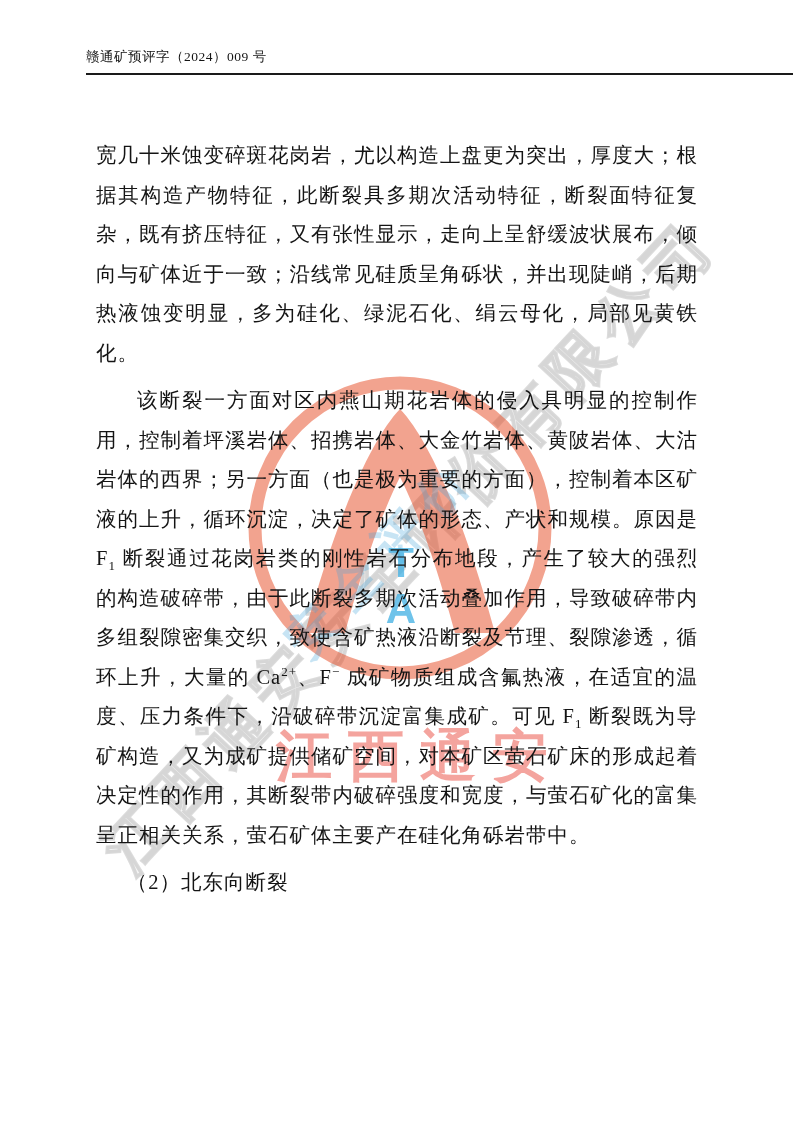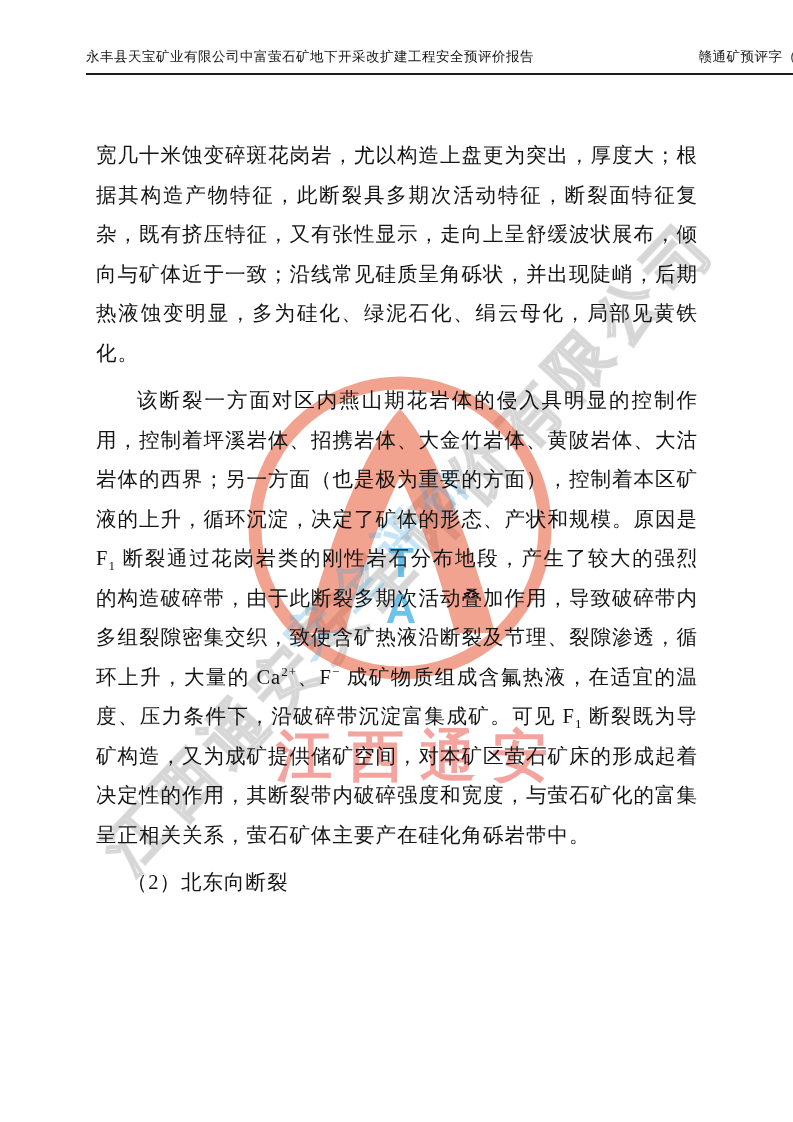--- a/index.html
+++ b/index.html
@@ -82,21 +82,20 @@
   <div class="wm wm-blue layer-wm">安全评价</div>
 
   <div class="stamp-ta layer-wm" id="stamp-ta" style="color: rgb(63, 176, 228);">
       <span>T</span>
       <span>A</span>
     </div>
 
   <div class="wm wm-red layer-wm">江西通安</div>
 
   <div class="header layer-text">
-    <span>永丰县天宝矿业有限公司中富萤石矿地下开采改扩建工程安全预评价报告</span>
     <span>赣通矿预评字（2024）009 号</span>
   </div>
 
   <div class="content layer-text" id="doc-body">
       <p class="">宽几十米蚀变碎斑花岗岩，尤以构造上盘更为突出，厚度大；根据其构造产物特征，此断裂具多期次活动特征，断裂面特征复杂，既有挤压特征，又有张性显示，走向上呈舒缓波状展布，倾向与矿体近于一致；沿线常见硅质呈角砾状，并出现陡峭，后期热液蚀变明显，多为硅化、绿泥石化、绢云母化，局部见黄铁化。</p>
       <p class="indent">该断裂一方面对区内燕山期花岩体的侵入具明显的控制作用，控制着坪溪岩体、招携岩体、大金竹岩体、黄陂岩体、大沽岩体的西界；另一方面（也是极为重要的方面），控制着本区矿液的上升，循环沉淀，决定了矿体的形态、产状和规模。原因是 F<sub>1</sub> 断裂通过花岗岩类的刚性岩石分布地段，产生了较大的强烈的构造破碎带，由于此断裂多期次活动叠加作用，导致破碎带内多组裂隙密集交织，致使含矿热液沿断裂及节理、裂隙渗透，循环上升，大量的 Ca<sup>2+</sup>、F<sup>−</sup> 成矿物质组成含氟热液，在适宜的温度、压力条件下，沿破碎带沉淀富集成矿。可见 F<sub>1</sub> 断裂既为导矿构造，又为成矿提供储矿空间，对本矿区萤石矿床的形成起着决定性的作用，其断裂带内破碎强度和宽度，与萤石矿化的富集呈正相关关系，萤石矿体主要产在硅化角砾岩带中。</p>
       <p class="indent-half">（2）北东向断裂</p>
     </div>
 
 </div>

